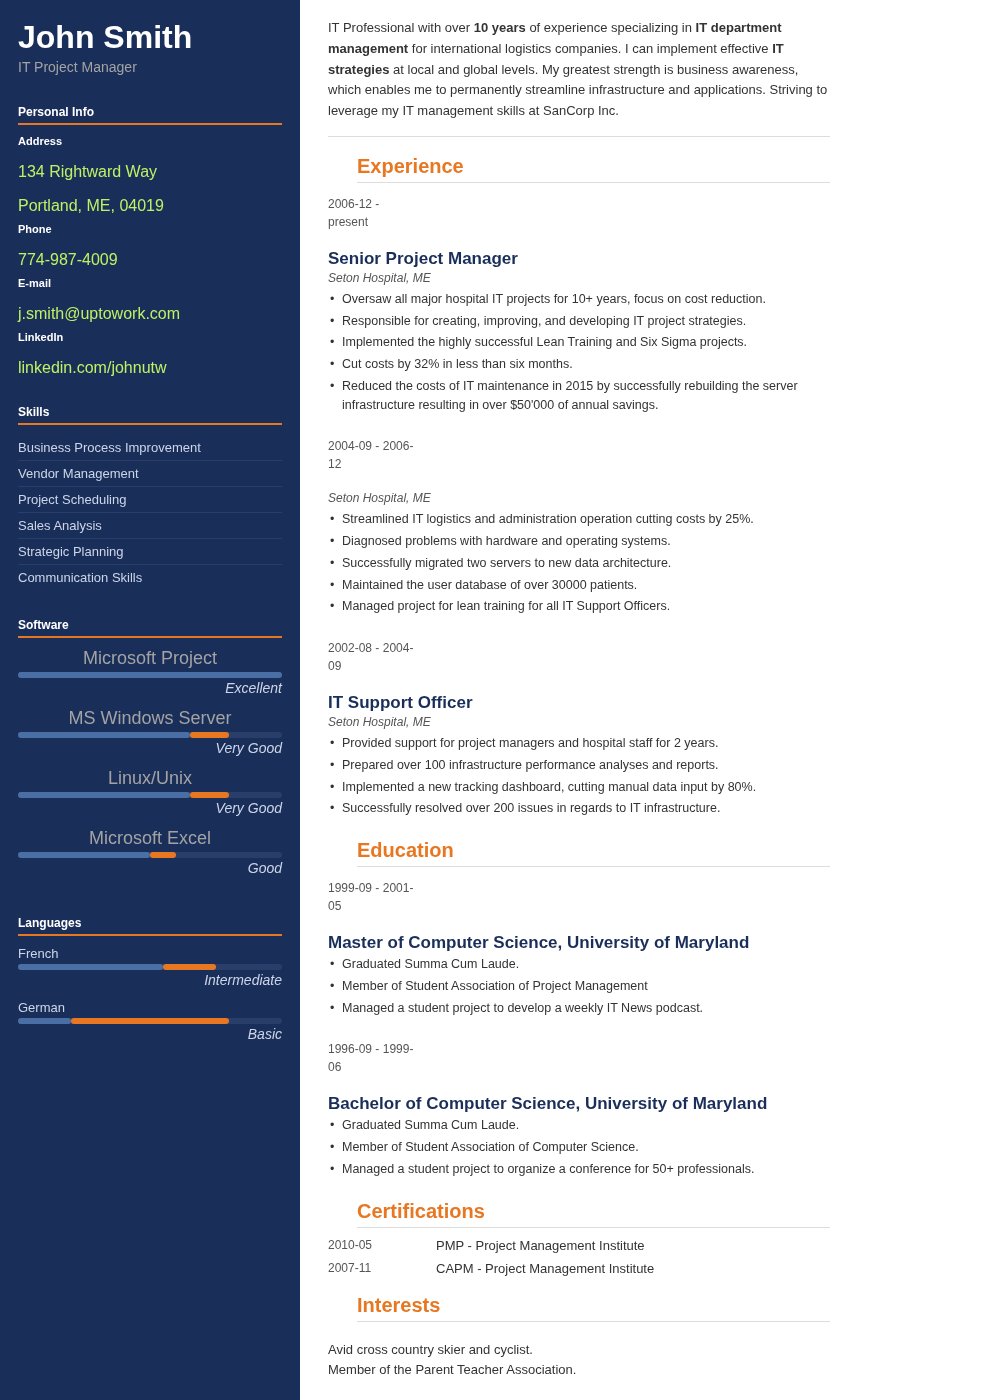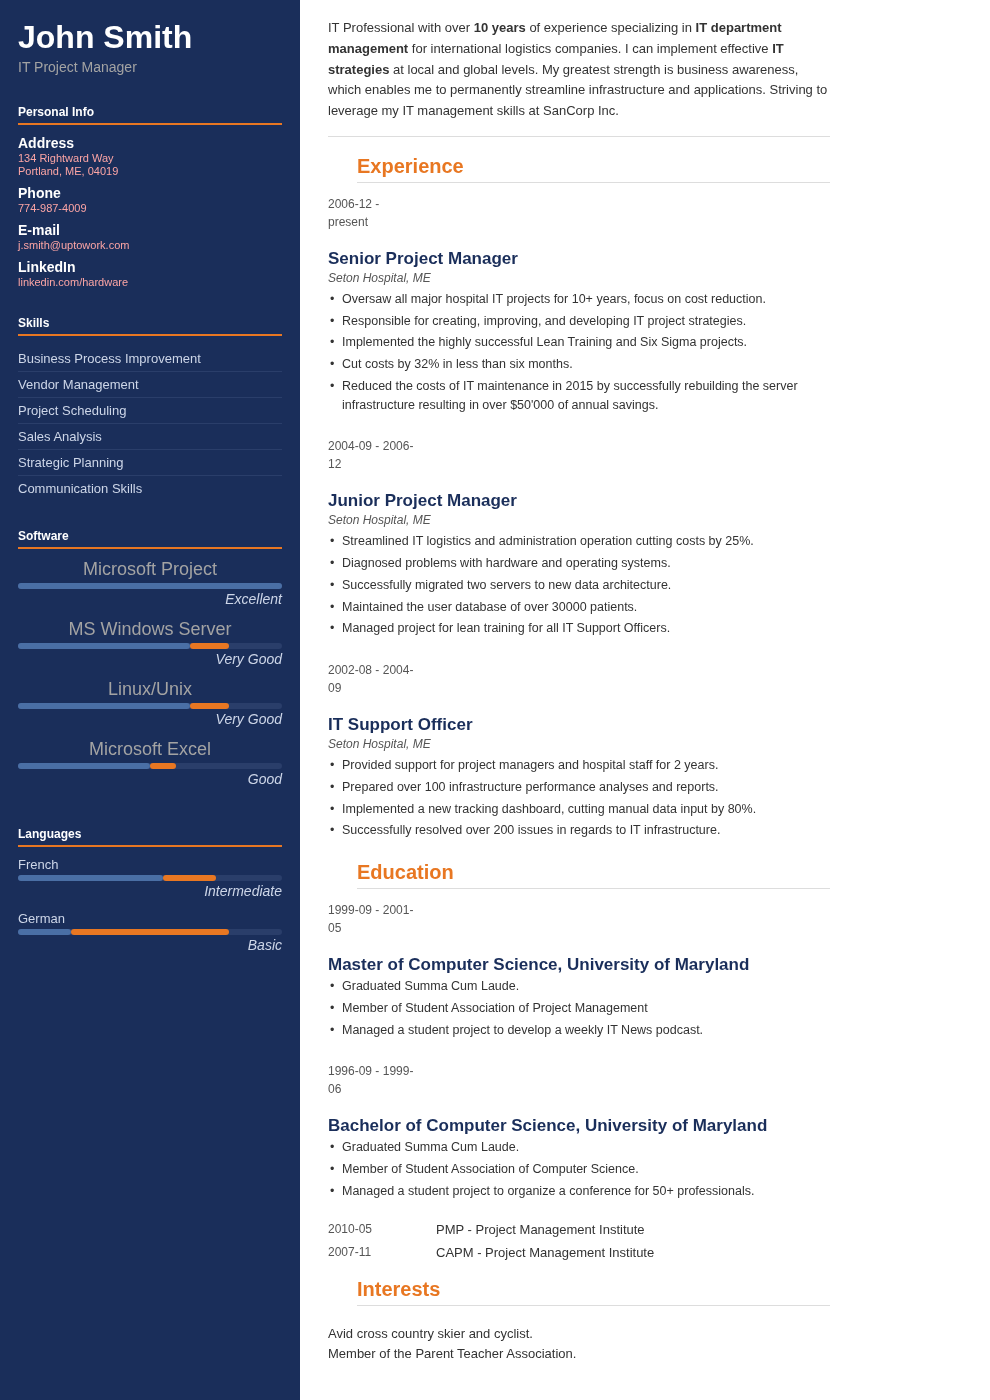--- a/index.html
+++ b/index.html
@@ -48,27 +48,27 @@
       font-weight: 700;
       color: #fff;
       border-bottom: 2px solid #e87722;
       padding-bottom: 4px;
       margin-bottom: 10px;
       margin-top: 14px;
     }
     .info-label {
       font-weight: 700;
       color: #fff;
-      font-size: 14px;
+      font-size: 11px;
       margin-top: 8px;
     }
     .info-value {
-      color: #fca5a5;
-      font-size: 11px;
-      margin-top: 1px;
+      color: #bef264;
+      font-size: 16px;
+      margin-top: 16px;
     }
     .skill-item {
       color: #cdd6e8;
       font-size: 13px;
       padding: 5px 0;
       border-bottom: 1px solid #2a3e6a;
     }
     .skill-item:last-child { border-bottom: none; }
     .software-item {
       margin-bottom: 12px;
@@ -227,21 +227,21 @@
     <div class="sidebar-section">
       <div class="sidebar-section-title">Personal Info</div>
       <div class="info-label">Address</div>
       <div class="info-value">134 Rightward Way</div>
       <div class="info-value">Portland, ME, 04019</div>
       <div class="info-label">Phone</div>
       <div class="info-value">774-987-4009</div>
       <div class="info-label">E-mail</div>
       <div class="info-value">j.smith@uptowork.com</div>
       <div class="info-label">LinkedIn</div>
-      <div class="info-value">linkedin.com/hardware</div>
+      <div class="info-value">linkedin.com/johnutw</div>
     </div>
 
     <div class="sidebar-section">
       <div class="sidebar-section-title">Skills</div>
       <div id="skills-list">
           <div class="skill-item">Business Process Improvement</div>
           <div class="skill-item">Vendor Management</div>
           <div class="skill-item">Project Scheduling</div>
           <div class="skill-item">Sales Analysis</div>
           <div class="skill-item">Strategic Planning</div>
@@ -327,21 +327,20 @@
                 <li>Responsible for creating, improving, and developing IT project strategies.</li>
                 <li>Implemented the highly successful Lean Training and Six Sigma projects.</li>
                 <li>Cut costs by 32% in less than six months.</li>
                 <li>Reduced the costs of IT maintenance in 2015 by successfully rebuilding the server infrastructure resulting in over $50'000 of annual savings.</li>
               </ul>
             </div>
           </div>
           <div class="entry">
             <div class="entry-date">2004-09 - 2006-12</div>
             <div class="entry-content">
-              <div class="entry-title">Junior Project Manager</div>
               <div class="entry-org">Seton Hospital, ME</div>
               <ul class="entry-bullets">
                 <li>Streamlined IT logistics and administration operation cutting costs by 25%.</li>
                 <li>Diagnosed problems with hardware and operating systems.</li>
                 <li>Successfully migrated two servers to new data architecture.</li>
                 <li>Maintained the user database of over 30000 patients.</li>
                 <li>Managed project for lean training for all IT Support Officers.</li>
               </ul>
             </div>
           </div>
@@ -383,20 +382,21 @@
                 <li>Graduated Summa Cum Laude.</li>
                 <li>Member of Student Association of Computer Science.</li>
                 <li>Managed a student project to organize a conference for 50+ professionals.</li>
               </ul>
             </div>
           </div>
         </div>
     </div>
 
     <div class="main-section">
+      <div class="main-section-title">Certifications</div>
       <div id="certifications-list">
           <div class="cert-entry">
             <div class="cert-date">2010-05</div>
             <div class="cert-name">PMP - Project Management Institute</div>
           </div>
           <div class="cert-entry">
             <div class="cert-date">2007-11</div>
             <div class="cert-name">CAPM - Project Management Institute</div>
           </div>
         </div>

